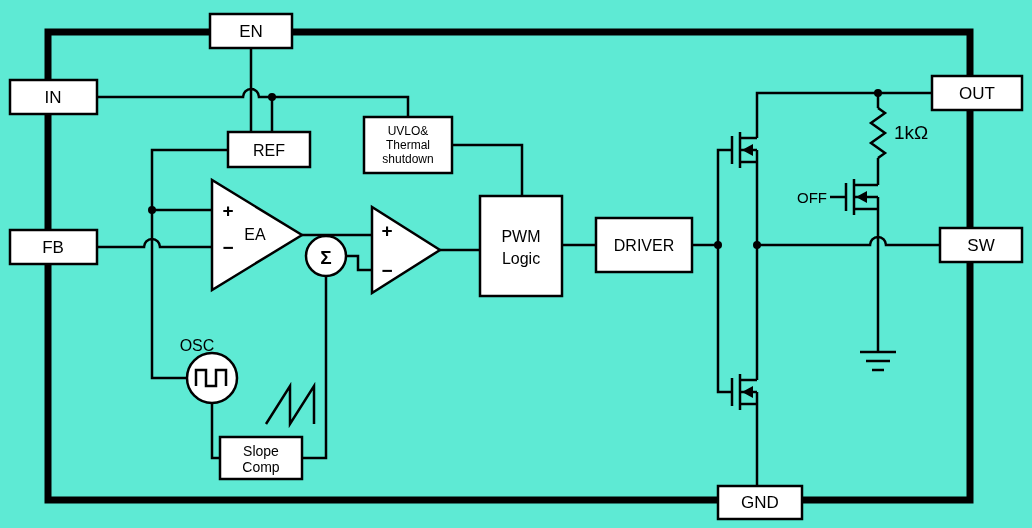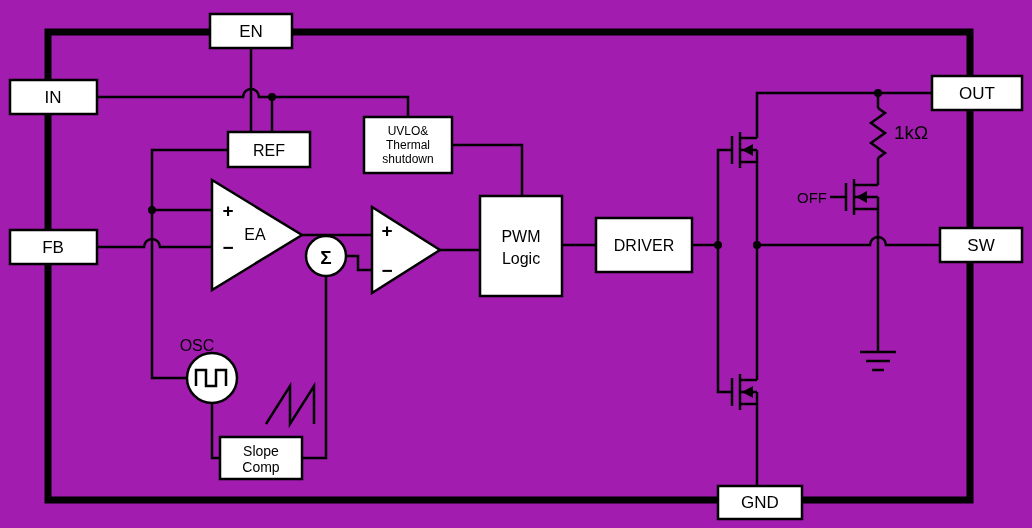--- a/index.html
+++ b/index.html
@@ -1,16 +1,16 @@
 <!DOCTYPE html>
 <html><head>
 <meta charset="utf-8">
 <style>
   html,body{margin:0;padding:0;background:#ffffff}
-  .stage{width:1032px;height:528px;position:relative;background:#a21caf}
+  .stage{width:1032px;height:528px;position:relative;background:#5eead4}
   svg{display:block}
   .wire{fill:none;stroke:#000;stroke-width:2.5px;stroke-linejoin:miter}
   .thick{fill:none;stroke:#000;stroke-width:7px}
   .box{fill:#ffffff;stroke:#000;stroke-width:2.5px}
   .shape{fill:#ffffff;stroke:#000;stroke-width:2.5px;stroke-linejoin:miter}
   .icon{fill:none;stroke:#000;stroke-width:2.5px;stroke-linejoin:miter}
   .dot{fill:#000;stroke:none}
   .arrow{fill:#000;stroke:none}
   text{font-family:"Liberation Sans","DejaVu Sans",sans-serif;fill:#000}
   .mid{text-anchor:middle;dominant-baseline:central}

